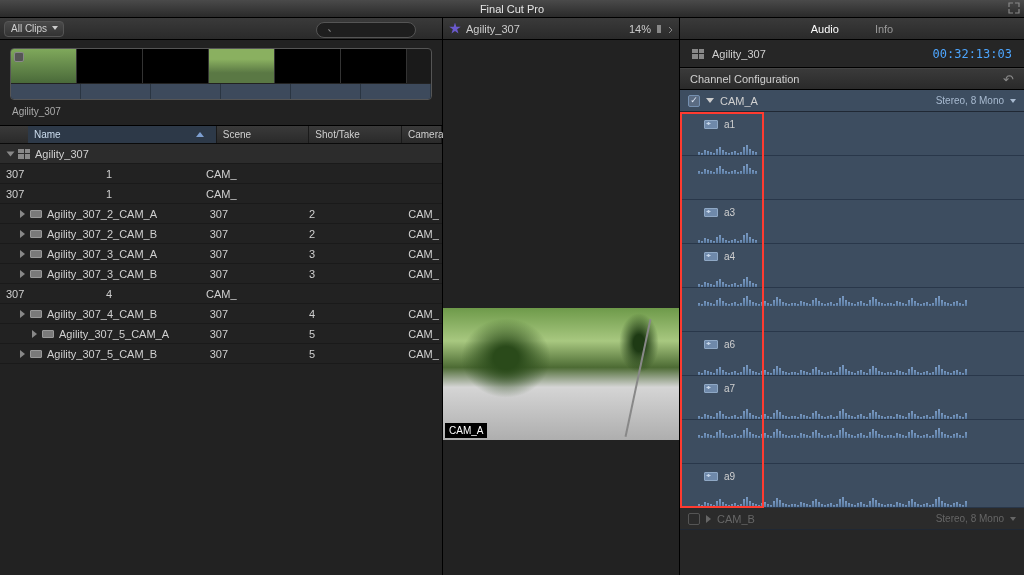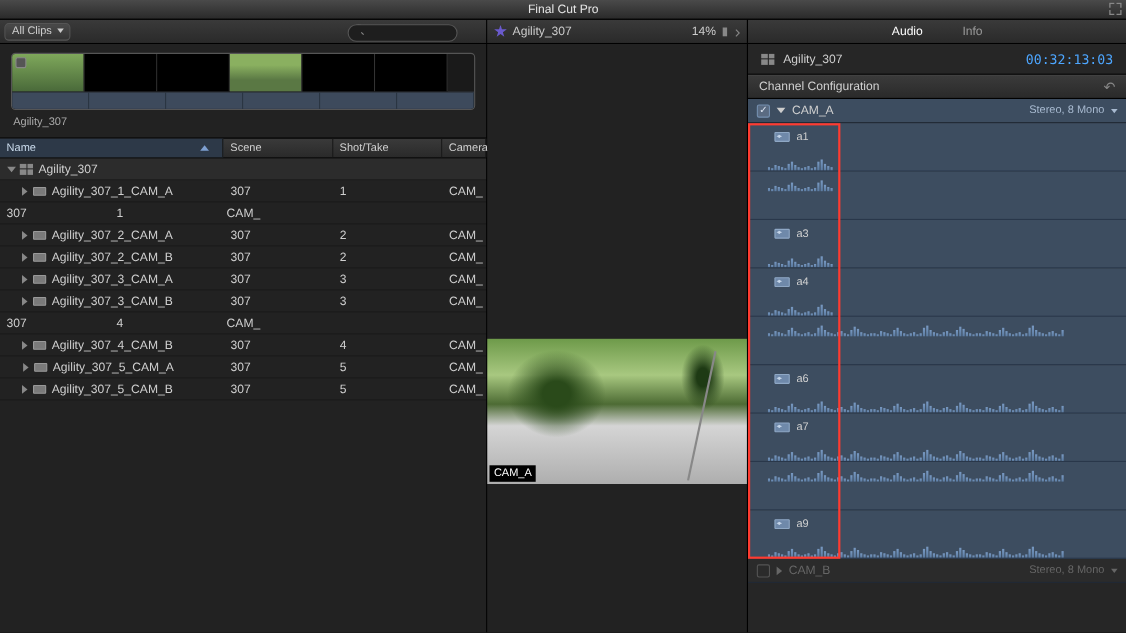--- a/index.html
+++ b/index.html
@@ -52,21 +52,21 @@
 .film-caption { font-size: 10px; color: #aaa; margin-top: 6px; margin-left: 2px; }
 
 
 .list-header { display: flex; background: linear-gradient(#3a3a3a, #2a2a2a); border-top: 1px solid #000; border-bottom: 1px solid #0a0a0a; }
 .list-header .col { font-size: 10px; padding: 3px 6px; border-right: 1px solid #1a1a1a; }
 .col-name { width: 205px; display: flex; align-items: center; justify-content: space-between; }
 .col-scene { width: 100px; }
 .col-shot { width: 100px; }
 .col-cam { width: 40px; }
 .sort-indicator { width: 0; height: 0; border-left: 4px solid transparent; border-right: 4px solid transparent; border-bottom: 5px solid #7d9fd1; margin-right: 6px; }
-.col-name.header { background: #2d3948; color: #cde; }
+.col-name.header { background: #2d3948; color: #cde; margin-left: 28px; }
 
 .list { flex: 1; overflow: auto; }
 .row { display: flex; height: 20px; align-items: center; font-size: 11px; border-bottom: 1px solid #1a1a1a; }
 .row .c-name { width: 205px; display: flex; align-items: center; padding-left: 8px; gap: 5px; }
 .row .c-scene { width: 100px; padding-left: 6px; }
 .row .c-shot { width: 100px; padding-left: 6px; }
 .row .c-cam { width: 40px; padding-left: 6px; }
 .row.group { background: #2c2c2c; }
 .tri { width: 0; height: 0; border-top: 4px solid transparent; border-bottom: 4px solid transparent; border-left: 5px solid #888; visibility: hidden; }
 .tri.visible { visibility: visible; }
@@ -198,25 +198,20 @@
               <div></div>
               <div></div>
             </span>
             <span>Agility_307</span>
           </div>
           <div class="c-scene"></div>
           <div class="c-shot"></div>
           <div class="c-cam"></div>
         </div>
         <div class="row">
-          <div class="c-name" style="padding-left:20px">
-            <span class="tri visible"></span>
-            <span class="clip-icon"></span>
-            <span>Agility_307_1_CAM_A</span>
-          </div>
           <div class="c-scene">307</div>
           <div class="c-shot">1</div>
           <div class="c-cam">CAM_</div>
         </div>
         <div class="row">
           <div class="c-scene">307</div>
           <div class="c-shot">1</div>
           <div class="c-cam">CAM_</div>
         </div>
         <div class="row">
@@ -268,21 +263,21 @@
           <div class="c-name" style="padding-left:20px">
             <span class="tri visible"></span>
             <span class="clip-icon"></span>
             <span>Agility_307_4_CAM_B</span>
           </div>
           <div class="c-scene">307</div>
           <div class="c-shot">4</div>
           <div class="c-cam">CAM_</div>
         </div>
         <div class="row">
-          <div class="c-name" style="padding-left:21px">
+          <div class="c-name" style="padding-left:32px">
             <span class="tri visible"></span>
             <span class="clip-icon"></span>
             <span>Agility_307_5_CAM_A</span>
           </div>
           <div class="c-scene">307</div>
           <div class="c-shot">5</div>
           <div class="c-cam">CAM_</div>
         </div>
         <div class="row">
           <div class="c-name" style="padding-left:20px">

